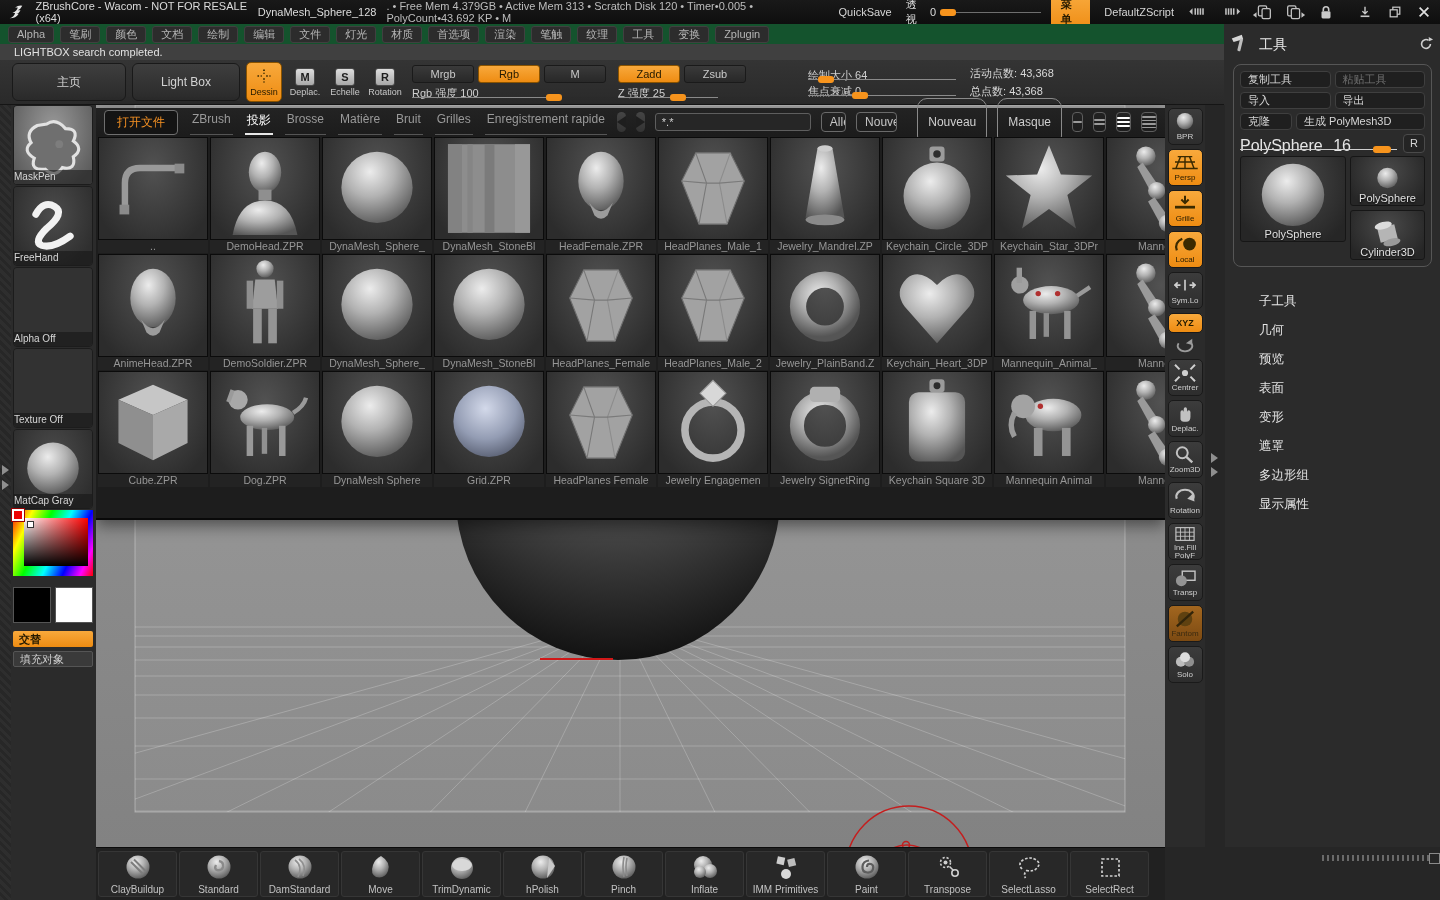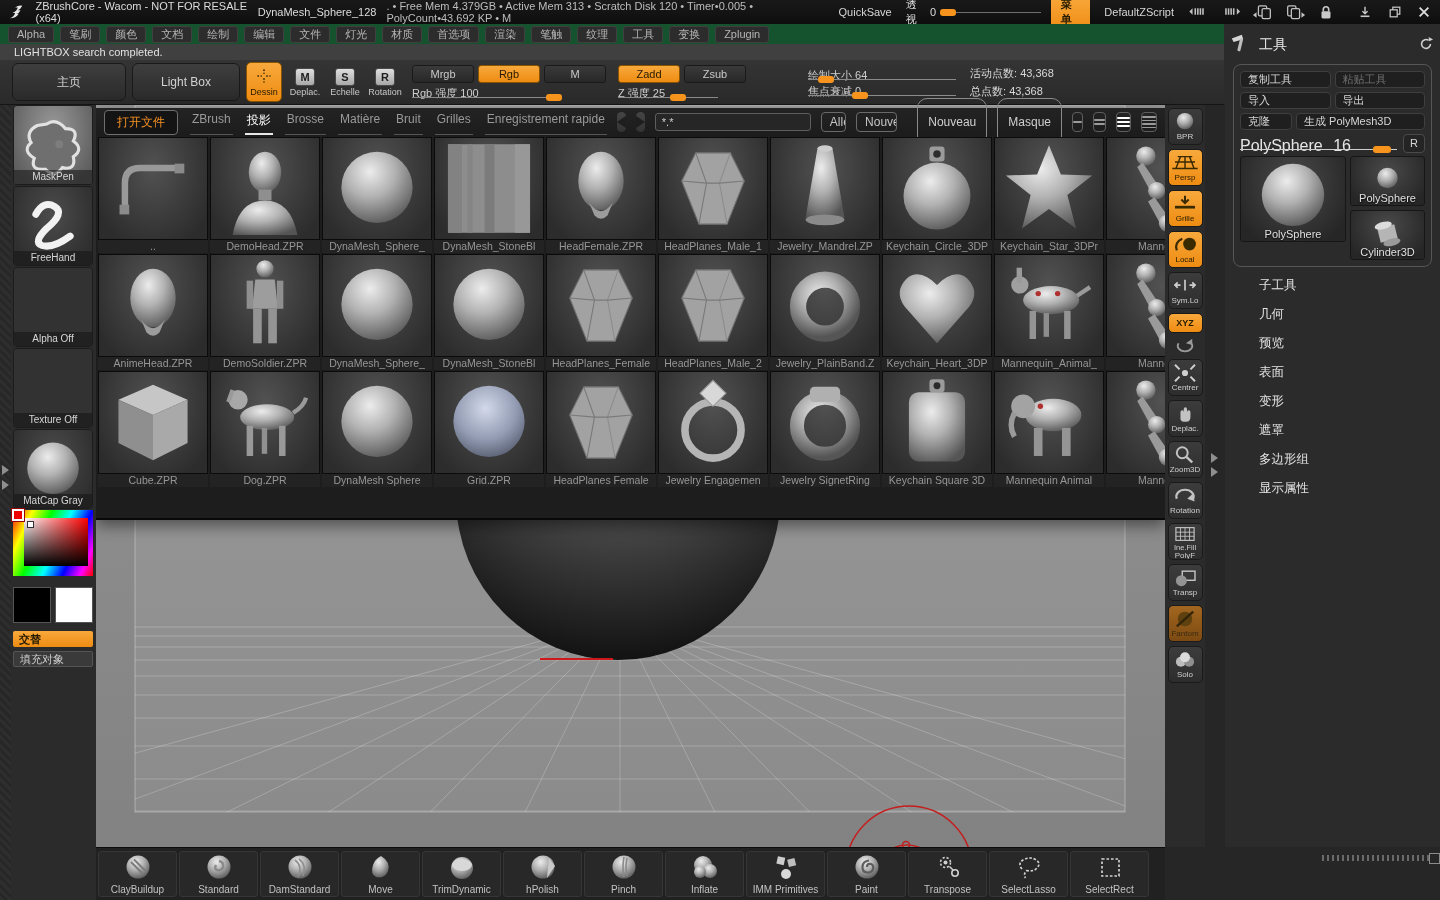--- a/index.html
+++ b/index.html
@@ -45,21 +45,21 @@
   #sidebar .edge{position:absolute;left:0;top:0;width:11px;height:100%;
     background:repeating-linear-gradient(45deg,#2e2e2e 0 3px,#272727 3px 6px)}
   .edge-arrow{position:absolute;left:2px;width:0;height:0;border-top:5px solid transparent;
     border-bottom:5px solid transparent;border-left:7px solid #8f8f8f}
   #sbitems{position:absolute;left:13px;top:0;width:80px;display:flex;flex-direction:column;gap:1px}
   .sb-item{width:80px;height:80px;border:1px solid #1c1c1c;border-radius:4px;overflow:hidden;position:relative;box-sizing:border-box}
   .sb-thumb{position:absolute;inset:0;background:radial-gradient(ellipse at 50% 35%,#4c4c4c,#2f2f2f 80%)}
   .sb-thumb.bg-light{background:radial-gradient(ellipse at 50% 30%,#9a9a9a,#5d5d5d 85%)}
   .sb-thumb.bg-flat{background:#323232}
   .sb-label{position:absolute;left:0;right:0;bottom:0;height:14px;background:rgba(20,20,20,.55);
-    font-size:10px;color:#d6d6d6;text-align:center;line-height:14px;white-space:nowrap;overflow:hidden}
+    font-size:10px;color:#d6d6d6;line-height:14px;white-space:nowrap;overflow:hidden}
   #picker{left:13px;top:405px;width:80px;height:66px;position:absolute;
     background:linear-gradient(115deg,#f00 0%,#ff0 18%,#0f0 36%,#0ff 54%,#00f 72%,#f0f 88%,#f00 100%)}
   #picker .sv{position:absolute;left:11px;top:8px;right:5px;bottom:10px;
     background:linear-gradient(to top,#000,rgba(0,0,0,0)),linear-gradient(to right,#fff,#f00)}
   #picker .sel{position:absolute;left:-1px;top:-1px;width:12px;height:12px;background:#e00;border:2px solid #fff;outline:1px solid #900;box-sizing:border-box}
   #picker .cur{position:absolute;left:14px;top:11px;width:7px;height:7px;background:#fff;border:1px solid #333;box-sizing:border-box}
   .swatch{position:absolute;width:38px;height:36px;border:1px solid #555;box-sizing:border-box}
   .side-btn{position:absolute;left:13px;width:80px;height:16px;font-size:11px;display:flex;align-items:center;
     padding:0 6px;box-sizing:border-box;border-radius:2px}
   .side-btn.orange{background:linear-gradient(#f8a93c,#ee8c12);color:#241a00;font-weight:bold}
@@ -122,21 +122,21 @@
   .tp-slider .track{flex:1;position:relative;height:13px;font-size:16px;color:#e6e6e6;white-space:nowrap}
   .tp-slider .line{position:absolute;left:0;right:0;bottom:0;height:1px;background:#cfcfcf}
   .tp-slider .knob{position:absolute;right:6px;bottom:-3px;width:18px;height:7px;border-radius:3px;background:#f7941d}
   .tp-rbtn{width:20px;height:17px;background:#242424;border:1px solid #4a4a4a;border-radius:4px;color:#d6d6d6;
     font-size:11px;display:flex;align-items:center;justify-content:center}
   #tp-thumbs{display:flex;gap:4px}
   .tp-thumb{position:relative;border:1px solid #161616;border-radius:3px;
     background:radial-gradient(ellipse at 50% 30%,#4a4a4a,#262626 85%);overflow:hidden}
   .tp-thumb .cap{position:absolute;left:0;right:0;bottom:1px;text-align:center;font-size:11px;color:#e0e0e0;
     text-shadow:0 1px 2px #000;white-space:nowrap}
-  #tpsections{margin-top:4px;display:flex;flex-direction:column}
+  #tpsections{margin-top:20px;display:flex;flex-direction:column}
   .tp-section{font-size:12.5px;color:#e4e4e4;padding:6px 0 6px 34px}
   
   #brushbar{left:96px;top:847px;width:1069px;height:53px;background:#212121;border-top:1px solid #0c0c0c;
     display:flex;gap:2px;padding:3px 2px;box-sizing:border-box}
   .brush-btn{width:79px;flex:0 0 auto;background:#282828;border:1px solid #363636;border-radius:3px;display:flex;
     flex-direction:column;align-items:center;justify-content:center;gap:1px;box-sizing:border-box}
   .brush-ic{width:30px;height:30px;display:block}
   .brush-lb{font-size:10px;color:#c2c2c2;white-space:nowrap}
   #corner{left:1165px;top:847px;width:275px;height:53px;background:#262626}
   #grip{position:absolute;right:10px;top:8px;width:108px;height:6px;

